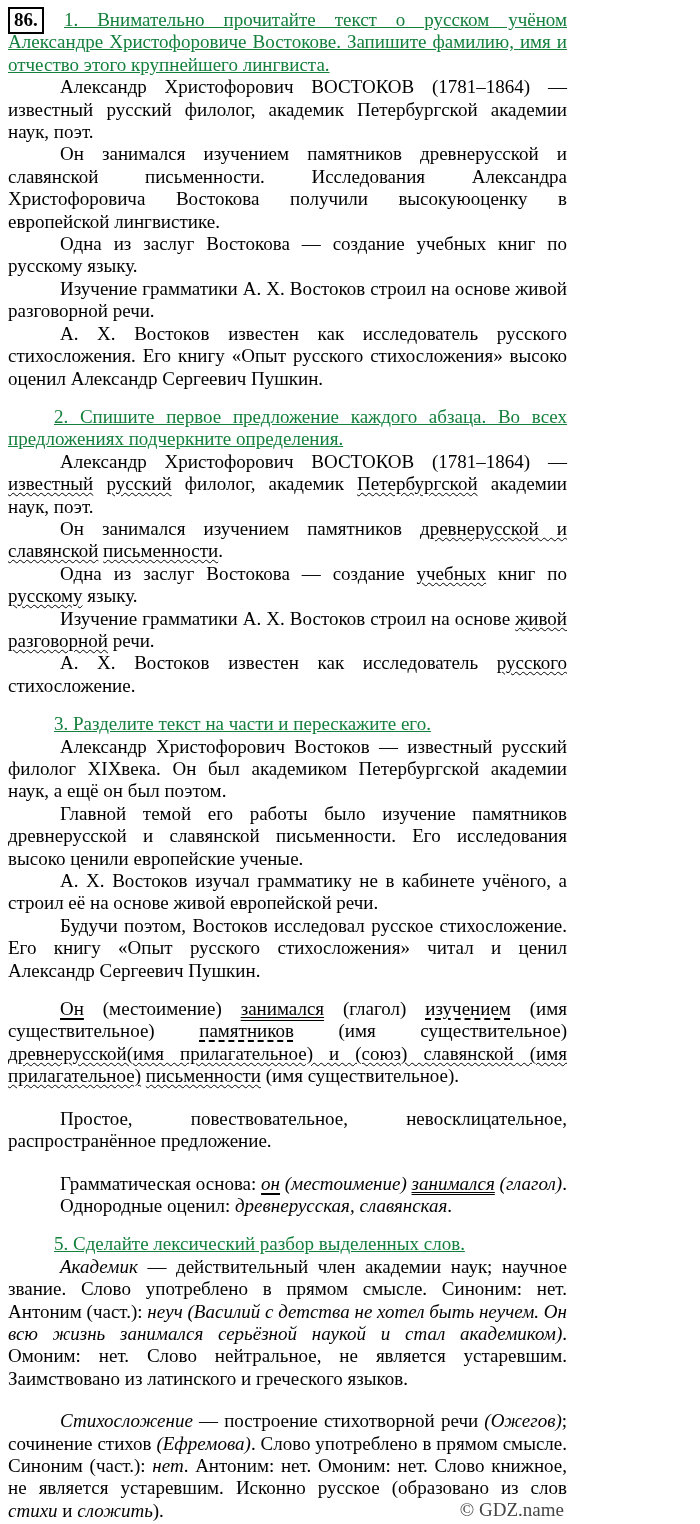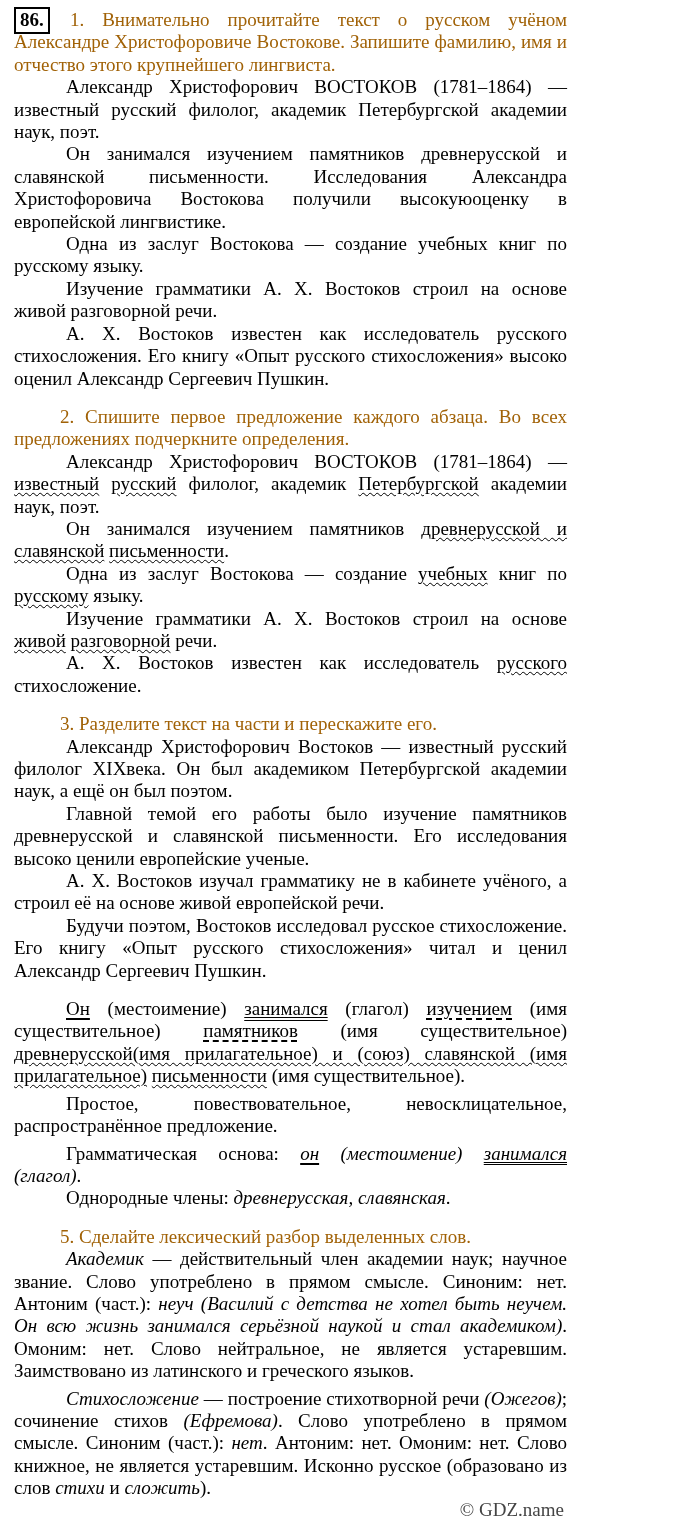--- a/index.html
+++ b/index.html
@@ -2,34 +2,34 @@
 <html><head>
 <meta charset="utf-8">
 <style>
   html, body { margin: 0; padding: 0; }
   body {
     width: 700px; height: 1524px; overflow: hidden;
     background: #ffffff;
     font-family: "Liberation Serif", "DejaVu Serif", serif;
     font-size: 19px; line-height: 22.4px; color: #000000;
   }
-  .page { position: relative; box-sizing: border-box; width: 572px; height: 1524px; padding: 9px 5px 4px 14px; }
+  .page { position: relative; box-sizing: border-box; width: 572px; height: 1524px; padding: 9px 5px 4px 8px; }
   p { margin: 0; text-align: justify; text-indent: 52px; }
   section { margin: 0 0 16px 0; }
-  .instruction { color: #a16207; text-indent: 46px; }
+  .instruction { color: #15803d; text-indent: 46px; text-decoration: underline; }
   .sec1 { position: relative; }
   .sec1 .instruction { text-indent: 56px; }
   .num-box {
     position: absolute; left: 0; top: -2px;
     border: 2px solid #000; padding: 0px 4px 1px 4px;
     font-weight: bold; color: #000; background: #fff;
     line-height: 22px; text-indent: 0;
   }
   .answer-line { margin-top: 21px; }
-  .gap-top { margin-top: 5px; }
+  .gap-top { margin-top: 20px; }
   .gap-top-sm { margin-top: 14px; }
   
   .seg-i   { font-style: italic; }
   .seg-us  { text-decoration: underline; text-decoration-thickness: 1.5px; text-underline-offset: 3px; }
   .seg-ud  { text-decoration: underline; text-decoration-style: double; text-underline-offset: 2px; }
   .seg-uda { text-decoration: underline; text-decoration-style: dashed; text-decoration-thickness: 1.5px; text-underline-offset: 3px; }
   .seg-uw  { text-decoration: underline; text-decoration-style: wavy; text-decoration-thickness: 1px; text-underline-offset: 2px; }
   .seg-ius { font-style: italic; text-decoration: underline; text-decoration-thickness: 1.5px; text-underline-offset: 3px; }
   .seg-iud { font-style: italic; text-decoration: underline; text-decoration-style: double; text-underline-offset: 2px; }
   .copyright {
@@ -66,21 +66,21 @@
     <p>Александр Христофорович Востоков — известный русский филолог XIXвека. Он был академиком Петербургской академии наук, а ещё он был поэтом.</p>
     <p>Главной темой его работы было изучение памятников древнерусской и славянской письменности. Его исследования высоко ценили европейские ученые.</p>
     <p>А. Х. Востоков изучал грамматику не в кабинете учёного, а строил её на основе живой европейской речи.</p>
     <p>Будучи поэтом, Востоков исследовал русское стихосложение. Его книгу «Опыт русского стихосложения» читал и ценил Александр Сергеевич Пушкин.</p>
   </section>
 
   <section>
     <p><span class="seg-us">Он</span><span> (местоимение) </span><span class="seg-ud">занимался</span><span> (глагол) </span><span class="seg-uda">изучением</span><span> (имя существительное) </span><span class="seg-uda">памятников</span><span> (имя существительное) </span><span class="seg-uw">древнерусской(имя прилагательное) и (союз) славянской (имя прилагательное)</span><span> </span><span class="seg-uw">письменности</span><span> (имя существительное).</span></p>
     <p class="gap-top">Простое, повествовательное, невосклицательное, распространённое предложение.</p>
     <p class="gap-top"><span>Грамматическая основа: </span><span class="seg-ius">он</span><span class="seg-i"> (местоимение) </span><span class="seg-iud">занимался</span><span class="seg-i"> (глагол)</span><span>.</span></p>
-    <p><span>Однородные члены: </span><span class="seg-i">древнерусская, славянская</span><span>.</span></p>
+    <p><span>Однородные оценил: </span><span class="seg-i">древнерусская, славянская</span><span>.</span></p>
   </section>
 
   <section>
     <p class="instruction">5. Сделайте лексический разбор выделенных слов.</p>
     <p><span class="seg-i">Академик</span><span> — действительный член академии наук; научное звание. Слово употреблено в прямом смысле. Синоним: нет. Антоним (част.): </span><span class="seg-i">неуч</span><span> </span><span class="seg-i">(Василий с детства не хотел быть неучем. Он всю жизнь занимался серьёзной наукой и стал академиком)</span><span>. Омоним: нет. Слово нейтральное, не является устаревшим. Заимствовано из латинского и греческого языков.</span></p>
     <p class="gap-top"><span class="seg-i">Стихосложение</span><span> — построение стихотворной речи </span><span class="seg-i">(Ожегов)</span><span>; сочинение стихов </span><span class="seg-i">(Ефремова)</span><span>. Слово употреблено в прямом смысле. Синоним (част.): </span><span class="seg-i">нет</span><span>. Антоним: нет. Омоним: нет. Слово книжное, не является устаревшим. Исконно русское (образовано из слов </span><span class="seg-i">стихи</span><span> и </span><span class="seg-i">сложить</span><span>).</span></p>
   </section>
 
   <div class="copyright">© GDZ.name</div>
 

